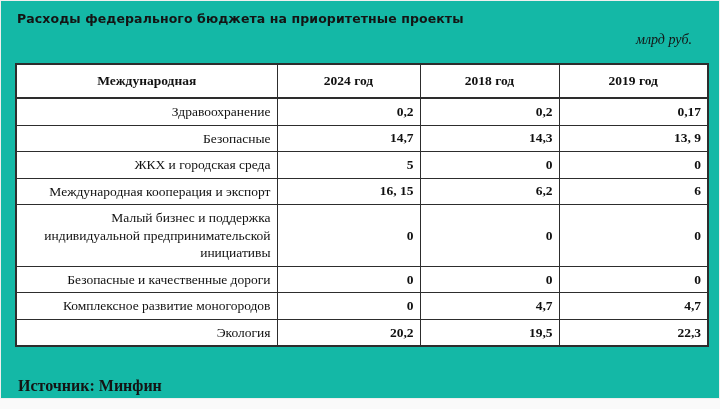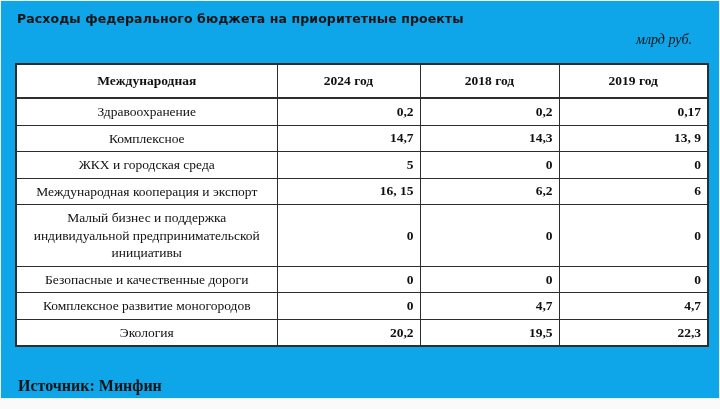--- a/index.html
+++ b/index.html
@@ -1,20 +1,20 @@
 <!DOCTYPE html>
 <html><head>
 <meta charset="utf-8">
 <style>
   html, body { margin: 0; padding: 0; background: #fafafa; }
   .page {
     position: relative;
     width: 720px;
     height: 399px;
-    background: #0ea5e9;
+    background: #14b8a6;
     box-sizing: border-box;
     border: 1px solid #efefef;
     font-family: "Liberation Serif", serif;
     color: #111111;
     overflow: hidden;
   }
   .doc-title {
     position: absolute;
     left: 16px;
     top: 10px;
@@ -52,21 +52,21 @@
   table.budget-table thead th {
     font-size: 13.5px;
     font-weight: bold;
     text-align: center;
     padding: 8px 4px;
     border-bottom-width: 2px;
   }
   td.name-cell {
     font-size: 13.5px;
     font-weight: normal;
-    text-align: center;
+    text-align: right;
     padding: 4px 6px 4px 6px;
     line-height: 1.3;
   }
   td.value-cell {
     font-size: 13.5px;
     font-weight: bold;
     text-align: right;
     padding: 4px 6px 4px 8px;
   }
   .source-note {
@@ -103,21 +103,21 @@
       </tr>
     </thead>
     <tbody>
         <tr>
           <td class="name-cell">Здравоохранение</td>
           <td class="value-cell">0,2</td>
           <td class="value-cell">0,2</td>
           <td class="value-cell">0,17</td>
         </tr>
         <tr>
-          <td class="name-cell">Комплексное</td>
+          <td class="name-cell">Безопасные</td>
           <td class="value-cell">14,7</td>
           <td class="value-cell">14,3</td>
           <td class="value-cell">13, 9</td>
         </tr>
         <tr>
           <td class="name-cell">ЖКХ и городская среда</td>
           <td class="value-cell">5</td>
           <td class="value-cell">0</td>
           <td class="value-cell">0</td>
         </tr>

